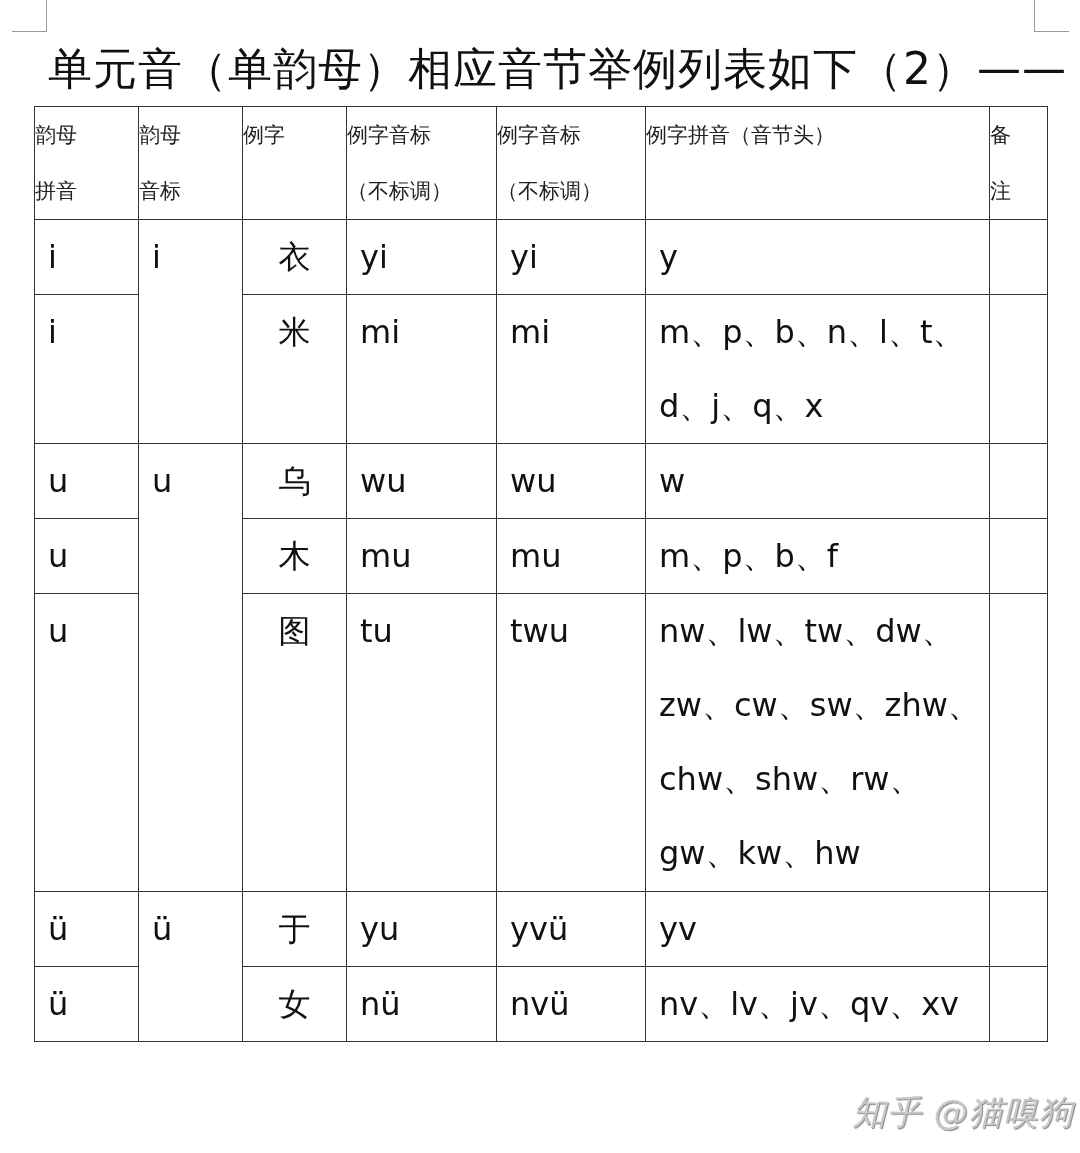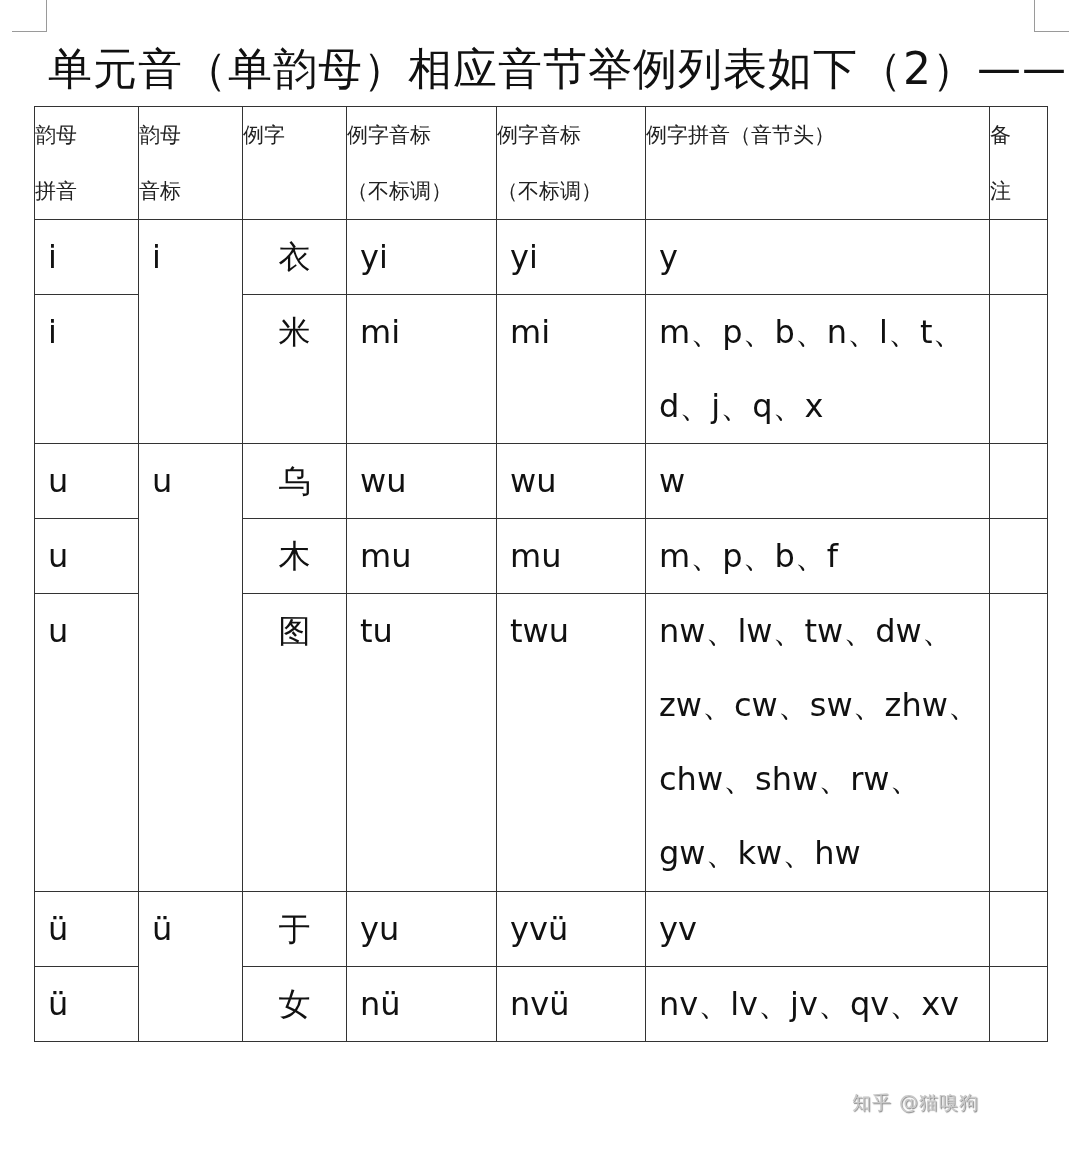--- a/index.html
+++ b/index.html
@@ -26,22 +26,22 @@
   }
   table.main td {
     font-size:32px; line-height:74px; padding-left:13px; color:#111;
   }
   table.main td.hanzi { text-align:center; padding-left:0; }
   table.main td.initials { padding-right:8px; word-break:keep-all; }
   .row-75 { height:75px; }
   .row-149 { height:149px; }
   .row-298 { height:298px; }
   .watermark {
-    position:absolute; left:852px; top:1090px; font-size:19px; color:#c9c9c9;
-    text-shadow: 1px 1px 1px #888; letter-spacing:1px; white-space:nowrap;
+    position:absolute; left:852px; top:1090px; font-size:34px; color:#c9c9c9;
+    text-shadow: 1px 1px 1px #888; letter-spacing:1px; white-space:nowrap;font-style:italic;
   }
 </style>
 </head>
 <body>
 
 <div class="corner tl"></div>
 <div class="corner tr"></div>
 
 <div class="title">单元音（单韵母）相应音节举例列表如下（2）——</div>
 

